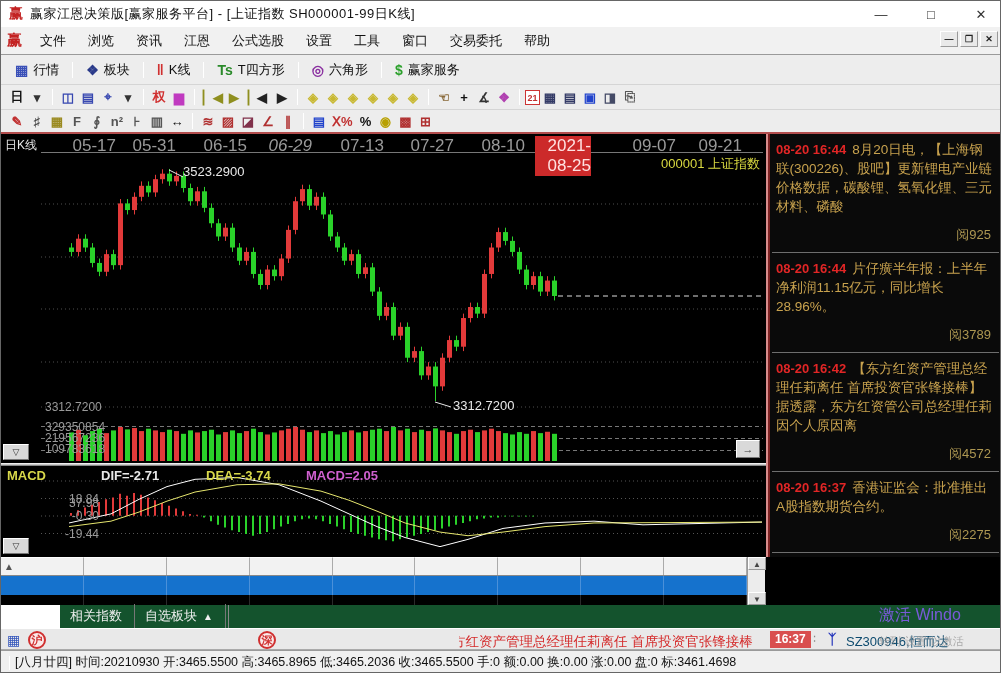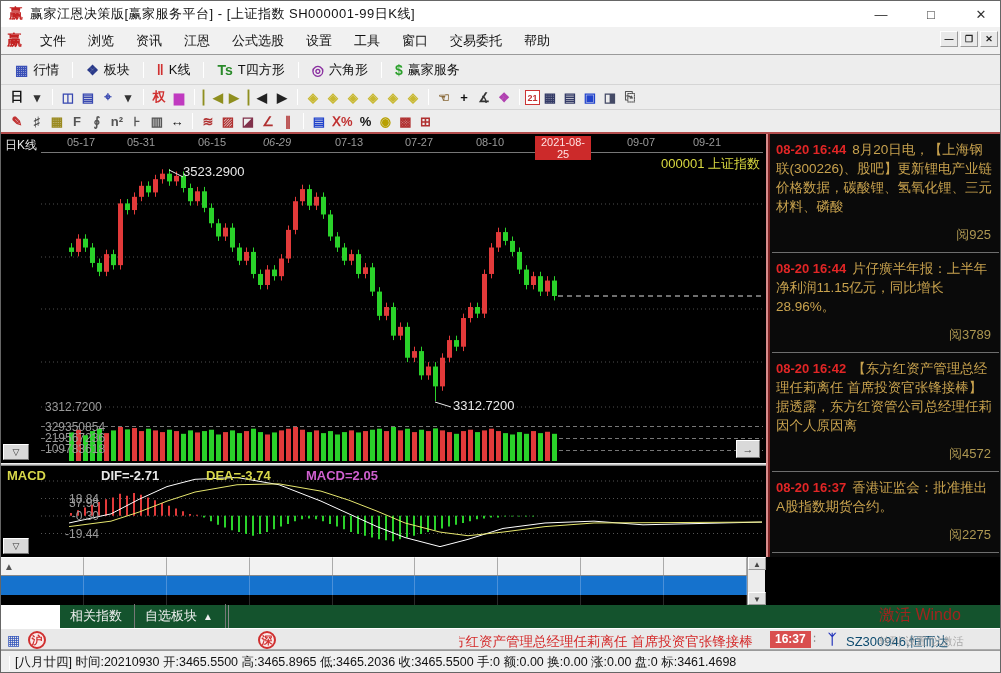--- a/index.html
+++ b/index.html
@@ -40,22 +40,22 @@
   .cal-ico { display:inline-block; width:15px; height:15px; background:#fff; border:1px solid #c33;
              color:#c33; font-size:9px; line-height:14px; text-align:center; font-weight:bold; }
   .redline { position:absolute; left:0; top:131px; width:1001px; height:2px; background:#b24d4d; }
 
   
   #main { position:absolute; left:0; top:133px; width:1001px; height:423px; background:#000; }
   #chart-panel { position:absolute; left:0; top:0; width:765px; height:423px; background:#000; overflow:hidden; }
   #chart-svg { position:absolute; left:0; top:0; }
   .kline-label { position:absolute; left:4px; top:3px; color:#e8e8e8; font-size:12px; z-index:5; }
   .symbol-label { position:absolute; right:6px; top:21px; color:#d8d840; font-size:13px; z-index:5; }
-  .date-tick { position:absolute; top:2px; width:70px; margin-left:-35px; text-align:center;
-               color:#9a9a9a; font-size:11px; z-index:4; }
+  .date-tick { position:absolute; top:2px; width:70px; margin-left:-35px; text-align:right;
+               color:#9a9a9a; font-size:17px; z-index:4; }
   .date-tick.hl { background:#cc2a2a; color:#ffe2e2; width:56px; margin-left:-37px; }
   .date-line { position:absolute; left:40px; top:18px; width:722px; height:1px; background:#777; }
   .peak-label { position:absolute; left:182px; top:30px; color:#e8e8e8; font-size:13px; z-index:5; }
   .trough-label { position:absolute; left:452px; top:264px; color:#e8e8e8; font-size:13px; z-index:5; }
   .scale-lab { position:absolute; left:44px; color:#9a9a9a; font-size:12px; z-index:5; }
   .scale-0 { top:266px; } .scale-1 { top:286px; } .scale-2 { top:297px; } .scale-3 { top:308px; }
   .pane-split { position:absolute; left:0; top:329px; width:765px; height:3px; background:#c9c9c9;
                 border-top:1px solid #eee; border-bottom:1px solid #888; z-index:6; }
   .macd-head { position:absolute; top:334px; font-size:13px; font-weight:bold; z-index:5; }
   .macd-name { left:6px; color:#d8d84a; }
@@ -75,21 +75,21 @@
 
   
   #news-panel { position:absolute; left:767px; top:0; width:234px; height:423px; background:#0a0a0a;
                 border-left:2px solid #7e2424; border-right:1px solid #d98c8c; overflow:hidden; }
   .news-item { padding:6px 6px 2px 6px; cursor:default; }
   .news-time { color:#e22626; font-weight:bold; font-size:13px; margin-right:6px; }
   .news-text { color:#c8a24e; font-size:13.5px; line-height:19px; }
   .news-reads { text-align:right; color:#ad9752; font-size:13px; padding:10px 4px 6px 0; }
   .news-sep { border-bottom:1px solid #6e6e6e; margin:0 2px; }
 
-  .watermark1 { position:absolute; left:878px; top:604px; color:#b91c1c; font-size:16px; opacity:.85; z-index:30; }
+  .watermark1 { position:absolute; left:878px; top:604px; color:#8b5cf6; font-size:16px; opacity:.85; z-index:30; }
   .watermark2 { position:absolute; left:878px; top:633px; color:#9a9a9a; font-size:11px; opacity:.8; z-index:30; }
 
   
   #rel-table { position:absolute; left:0; top:556px; width:1001px; height:48px; background:#000; }
   .tbl-header { position:absolute; left:0; top:0; width:746px; height:19px; background:#f2f2f2;
                 display:flex; border-bottom:1px solid #888; }
   .th { flex:1; border-right:1px solid #aaa; border-top:1px solid #fff; font-size:10px; color:#555;
         padding-left:3px; line-height:18px; }
   .tbl-row-sel { position:absolute; left:0; top:19px; width:746px; height:19px; background:#1572cd; display:flex; }
   .td-sel { flex:1; border-right:1px solid #4a90d9; }

